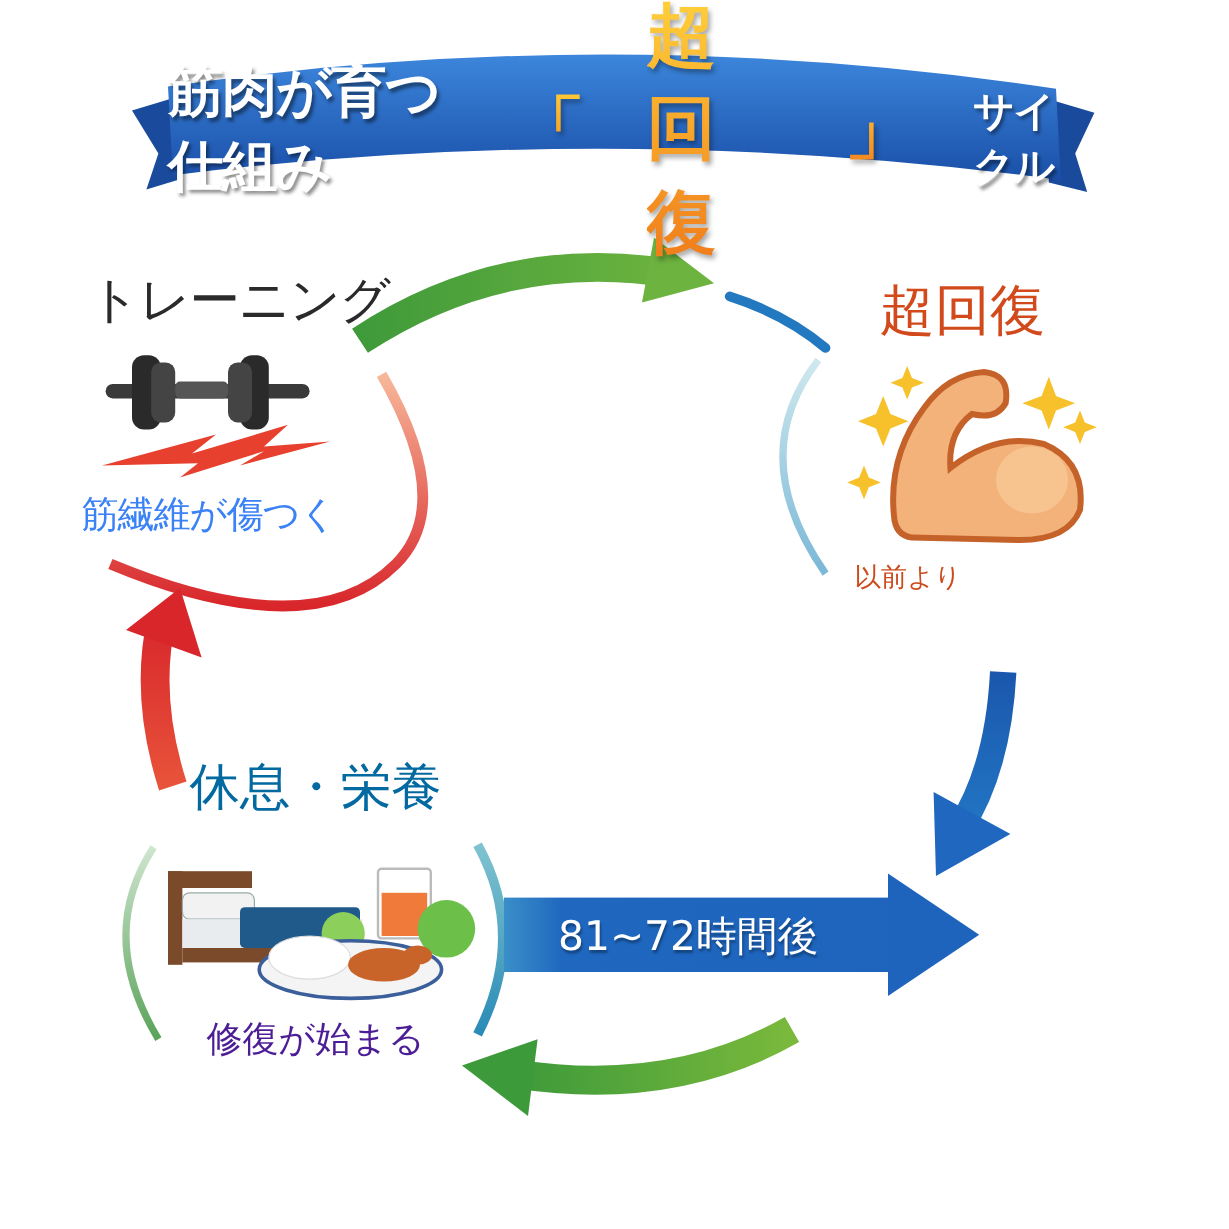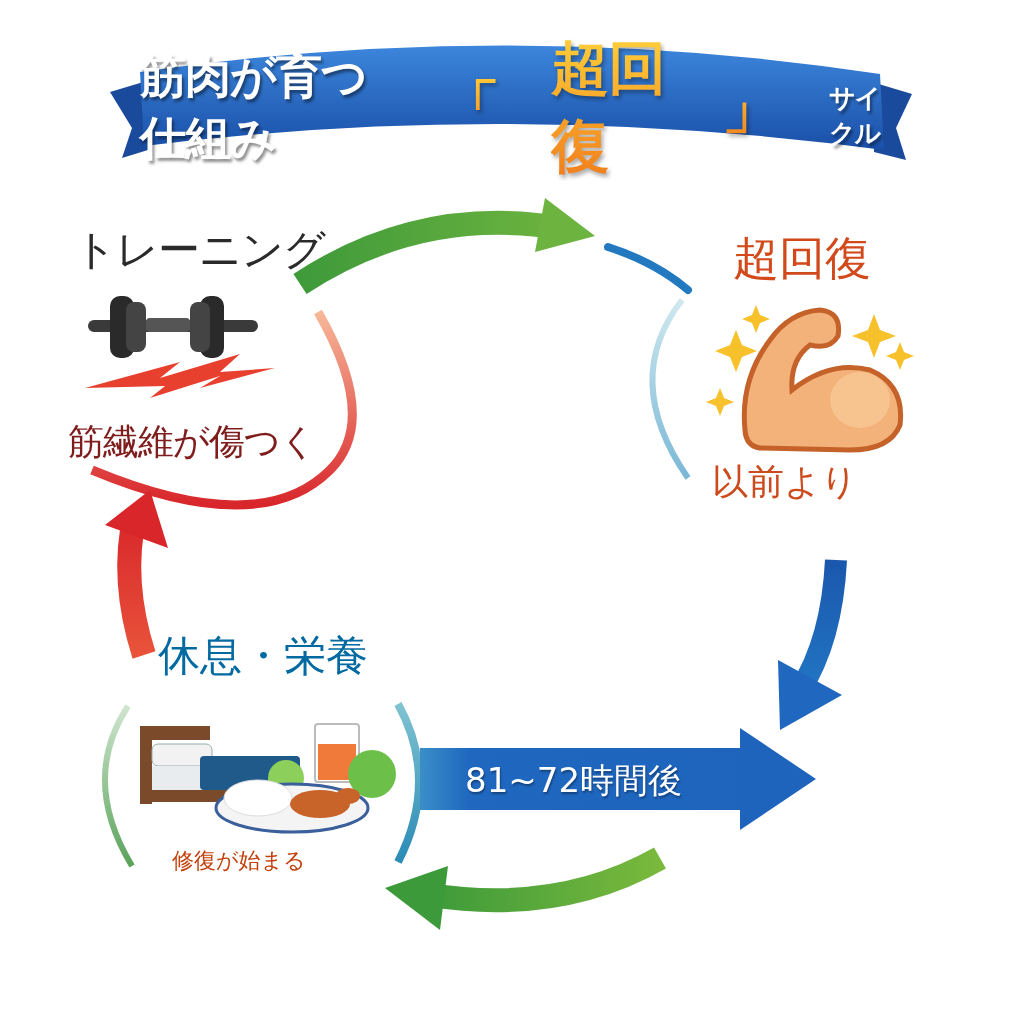--- a/index.html
+++ b/index.html
@@ -14,29 +14,29 @@
     text-shadow: 2px 3px 3px rgba(0,0,0,0.45);
     gap: 48px;
   }
   .banner-title .hl {
     font-size: 58px; color: #f6a21e;
     background: linear-gradient(#ffd23a, #f07a1a);
     -webkit-background-clip: text; background-clip: text; -webkit-text-fill-color: transparent;
     text-shadow: none; filter: drop-shadow(2px 3px 2px rgba(0,0,0,0.35));
     margin: 0 2px;
   }
-  .banner-title .small { font-size: 26px; margin-top: 16px; }
+  .banner-title .small { font-size: 34px; margin-top: 16px; }
 
   .label { position: absolute; font-weight: normal; white-space: nowrap; }
   .train-title { left: 74px; top: 222px; font-size: 42px; color: #2a2a2a; letter-spacing: -1px; }
-  .train-sub { left: 68px; top: 418px; font-size: 36px; color: #7f1d1d; letter-spacing: -1px; }
+  .train-sub { left: 68px; top: 408px; font-size: 31px; color: #3b82f6; letter-spacing: -1px; }
   .super-title { left: 733px; top: 228px; font-size: 46px; color: #d24a1c; }
-  .super-sub { left: 712px; top: 460px; font-size: 36px; color: #cc4a1c; text-align: center; line-height: 44px; }
+  .super-sub { left: 712px; top: 460px; font-size: 22px; color: #cc4a1c; text-align: center; line-height: 44px; }
   .rest-title { left: 158px; top: 628px; font-size: 42px; color: #0369a1; }
-  .rest-sub { left: 172px; top: 846px; font-size: 22px; color: #c2410c; }
+  .rest-sub { left: 172px; top: 846px; font-size: 30px; color: #4c1d95; }
   .time-label { left: 465px; top: 758px; font-size: 34px; color: #ffffff;
                 text-shadow: 1px 2px 2px rgba(0,0,0,0.35); }
 </style>
 </head>
 <body>
 
 <svg class="layer" width="1024" height="1024" viewBox="0 0 1024 1024">
   <defs>
     <linearGradient id="gGreenTop" x1="0" y1="0" x2="1" y2="0">
       <stop offset="0" stop-color="#3f9a3a"></stop>

